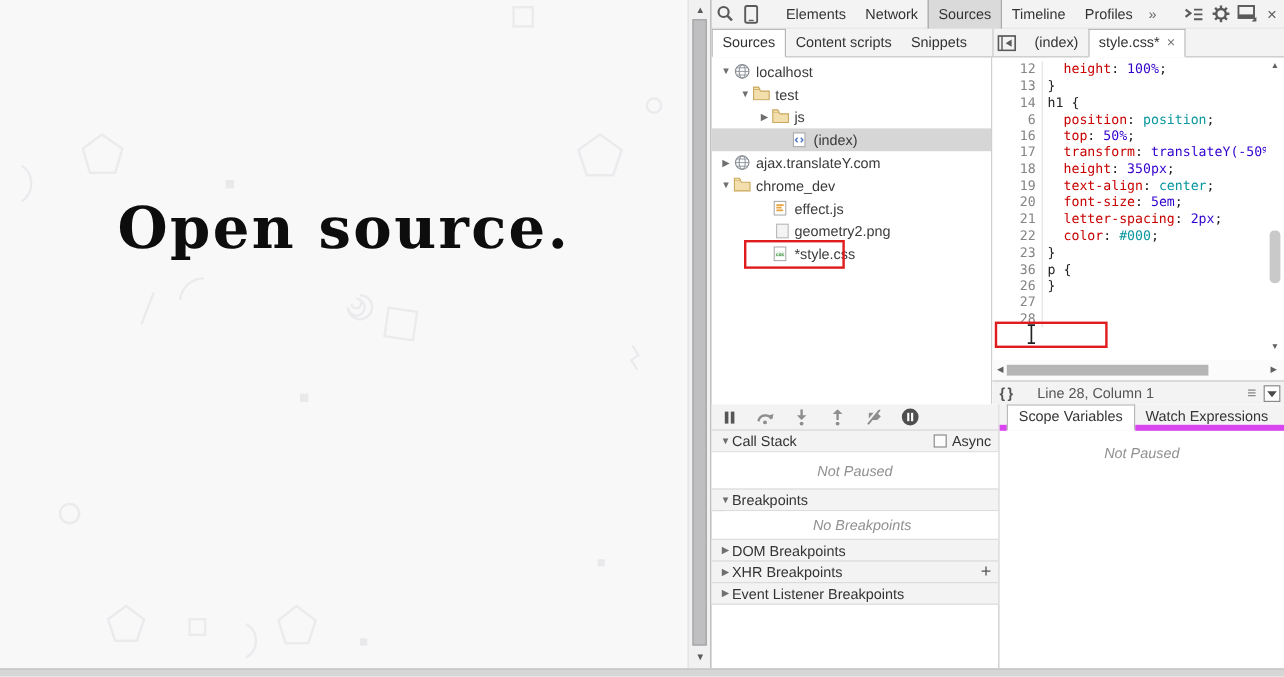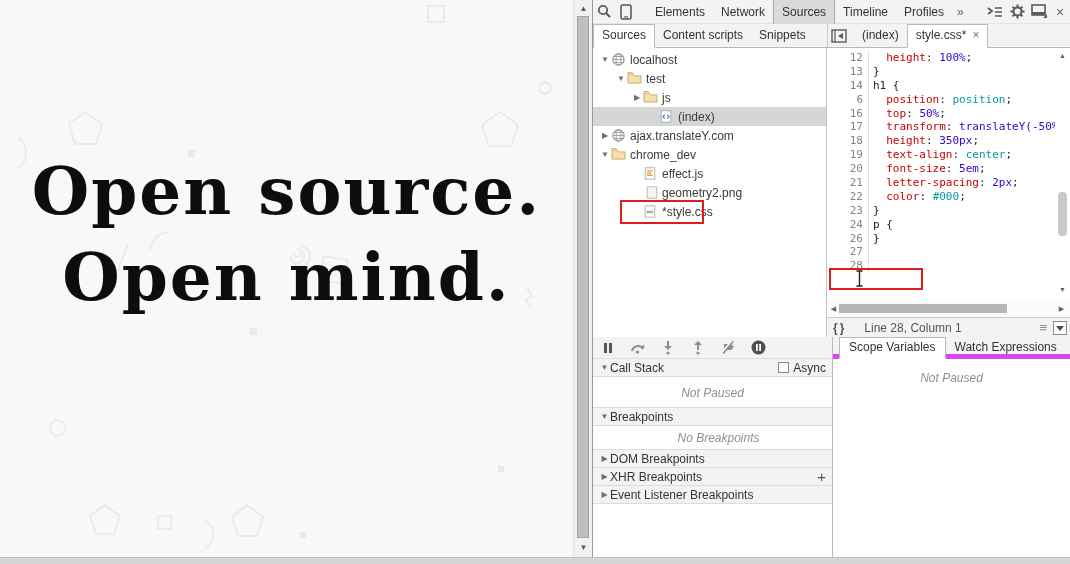--- a/index.html
+++ b/index.html
@@ -5,21 +5,21 @@
   * { margin:0; padding:0; box-sizing:border-box; }
   html,body { width:1070px; height:564px; overflow:hidden; background:#fff;
     font-family:"Liberation Sans", sans-serif; }
   .screen { position:relative; width:1070px; height:564px; overflow:hidden; }
 
   
   .webpage { position:absolute; left:0; top:0; width:573px; height:557px;
     background:#f8f8f9; overflow:hidden; }
   .bg-shapes { position:absolute; left:0; top:0; }
   .headline { position:absolute; left:0; top:148px; width:100%; text-align:center;
-    font-family:"DejaVu Serif", serif; font-weight:bold; font-size:66px;
+    font-family:"DejaVu Serif", serif; font-weight:bold; font-size:48px;
     line-height:86px; letter-spacing:2px; color:#0d0d0d; }
 
   
   .page-scroll { position:absolute; left:573px; top:0; width:19px; height:557px;
     background:#f1f1f2; border-left:1px solid #e2e2e4; }
   .ps-arrow { position:absolute; left:0; width:19px; height:14px; text-align:center;
     font-size:8px; color:#5a5a5a; line-height:14px; }
   .ps-thumb { position:absolute; left:3px; width:12px; top:16px; height:522px;
     background:#bfbfc1; border:1px solid #a4a4a6; }
 
@@ -141,21 +141,20 @@
       </g>
       <g fill="#e9e9ec">
         <rect x="188" y="150" width="7" height="7"></rect>
         <rect x="250" y="328" width="7" height="7"></rect>
         <rect x="498" y="466" width="6" height="6"></rect>
         <rect x="300" y="532" width="6" height="6"></rect>
       </g>
     </svg>
     <div class="headline">
       <div>Open source.</div>
-      <div>Open mind.</div>
     </div>
   </div>
 
   <div class="page-scroll">
     <div class="ps-arrow" style="top:2px">▲</div>
     <div class="ps-thumb"></div>
     <div class="ps-arrow" style="bottom:2px">▼</div>
   </div>
 
   <div class="devtools">
@@ -316,21 +315,21 @@
           <div class="code-line"><span class="gutter-num">14</span><span class="code-text"><span class="tok-pl">h1 {</span></span></div>
           <div class="code-line"><span class="gutter-num">6</span><span class="code-text"><span class="tok-pl">  </span><span class="tok-pr">position</span><span class="tok-pl">: </span><span class="tok-kw">position</span><span class="tok-pl">;</span></span></div>
           <div class="code-line"><span class="gutter-num">16</span><span class="code-text"><span class="tok-pl">  </span><span class="tok-pr">top</span><span class="tok-pl">: </span><span class="tok-nu">50%</span><span class="tok-pl">;</span></span></div>
           <div class="code-line"><span class="gutter-num">17</span><span class="code-text"><span class="tok-pl">  </span><span class="tok-pr">transform</span><span class="tok-pl">: </span><span class="tok-nu">translateY(-50%)</span><span class="tok-pl">;</span></span></div>
           <div class="code-line"><span class="gutter-num">18</span><span class="code-text"><span class="tok-pl">  </span><span class="tok-pr">height</span><span class="tok-pl">: </span><span class="tok-nu">350px</span><span class="tok-pl">;</span></span></div>
           <div class="code-line"><span class="gutter-num">19</span><span class="code-text"><span class="tok-pl">  </span><span class="tok-pr">text-align</span><span class="tok-pl">: </span><span class="tok-kw">center</span><span class="tok-pl">;</span></span></div>
           <div class="code-line"><span class="gutter-num">20</span><span class="code-text"><span class="tok-pl">  </span><span class="tok-pr">font-size</span><span class="tok-pl">: </span><span class="tok-nu">5em</span><span class="tok-pl">;</span></span></div>
           <div class="code-line"><span class="gutter-num">21</span><span class="code-text"><span class="tok-pl">  </span><span class="tok-pr">letter-spacing</span><span class="tok-pl">: </span><span class="tok-nu">2px</span><span class="tok-pl">;</span></span></div>
           <div class="code-line"><span class="gutter-num">22</span><span class="code-text"><span class="tok-pl">  </span><span class="tok-pr">color</span><span class="tok-pl">: </span><span class="tok-kw">#000</span><span class="tok-pl">;</span></span></div>
           <div class="code-line"><span class="gutter-num">23</span><span class="code-text"><span class="tok-pl">}</span></span></div>
-          <div class="code-line"><span class="gutter-num">24</span><span class="code-text"><span class="tok-pl">p {</span></span></div>
+          <div class="code-line"><span class="gutter-num">36</span><span class="code-text"><span class="tok-pl">p {</span></span></div>
           <div class="code-line"><span class="gutter-num">26</span><span class="code-text"><span class="tok-pl">}</span></span></div>
           <div class="code-line"><span class="gutter-num">27</span><span class="code-text"></span></div>
           <div class="code-line"><span class="gutter-num">28</span><span class="code-text"></span></div>
         </div>
 
       <div class="vscroll">
         <div class="vs-arrow" style="top:2px">▲</div>
         <div class="vs-thumb"></div>
         <div class="vs-arrow" style="top:236px">▼</div>
       </div>

